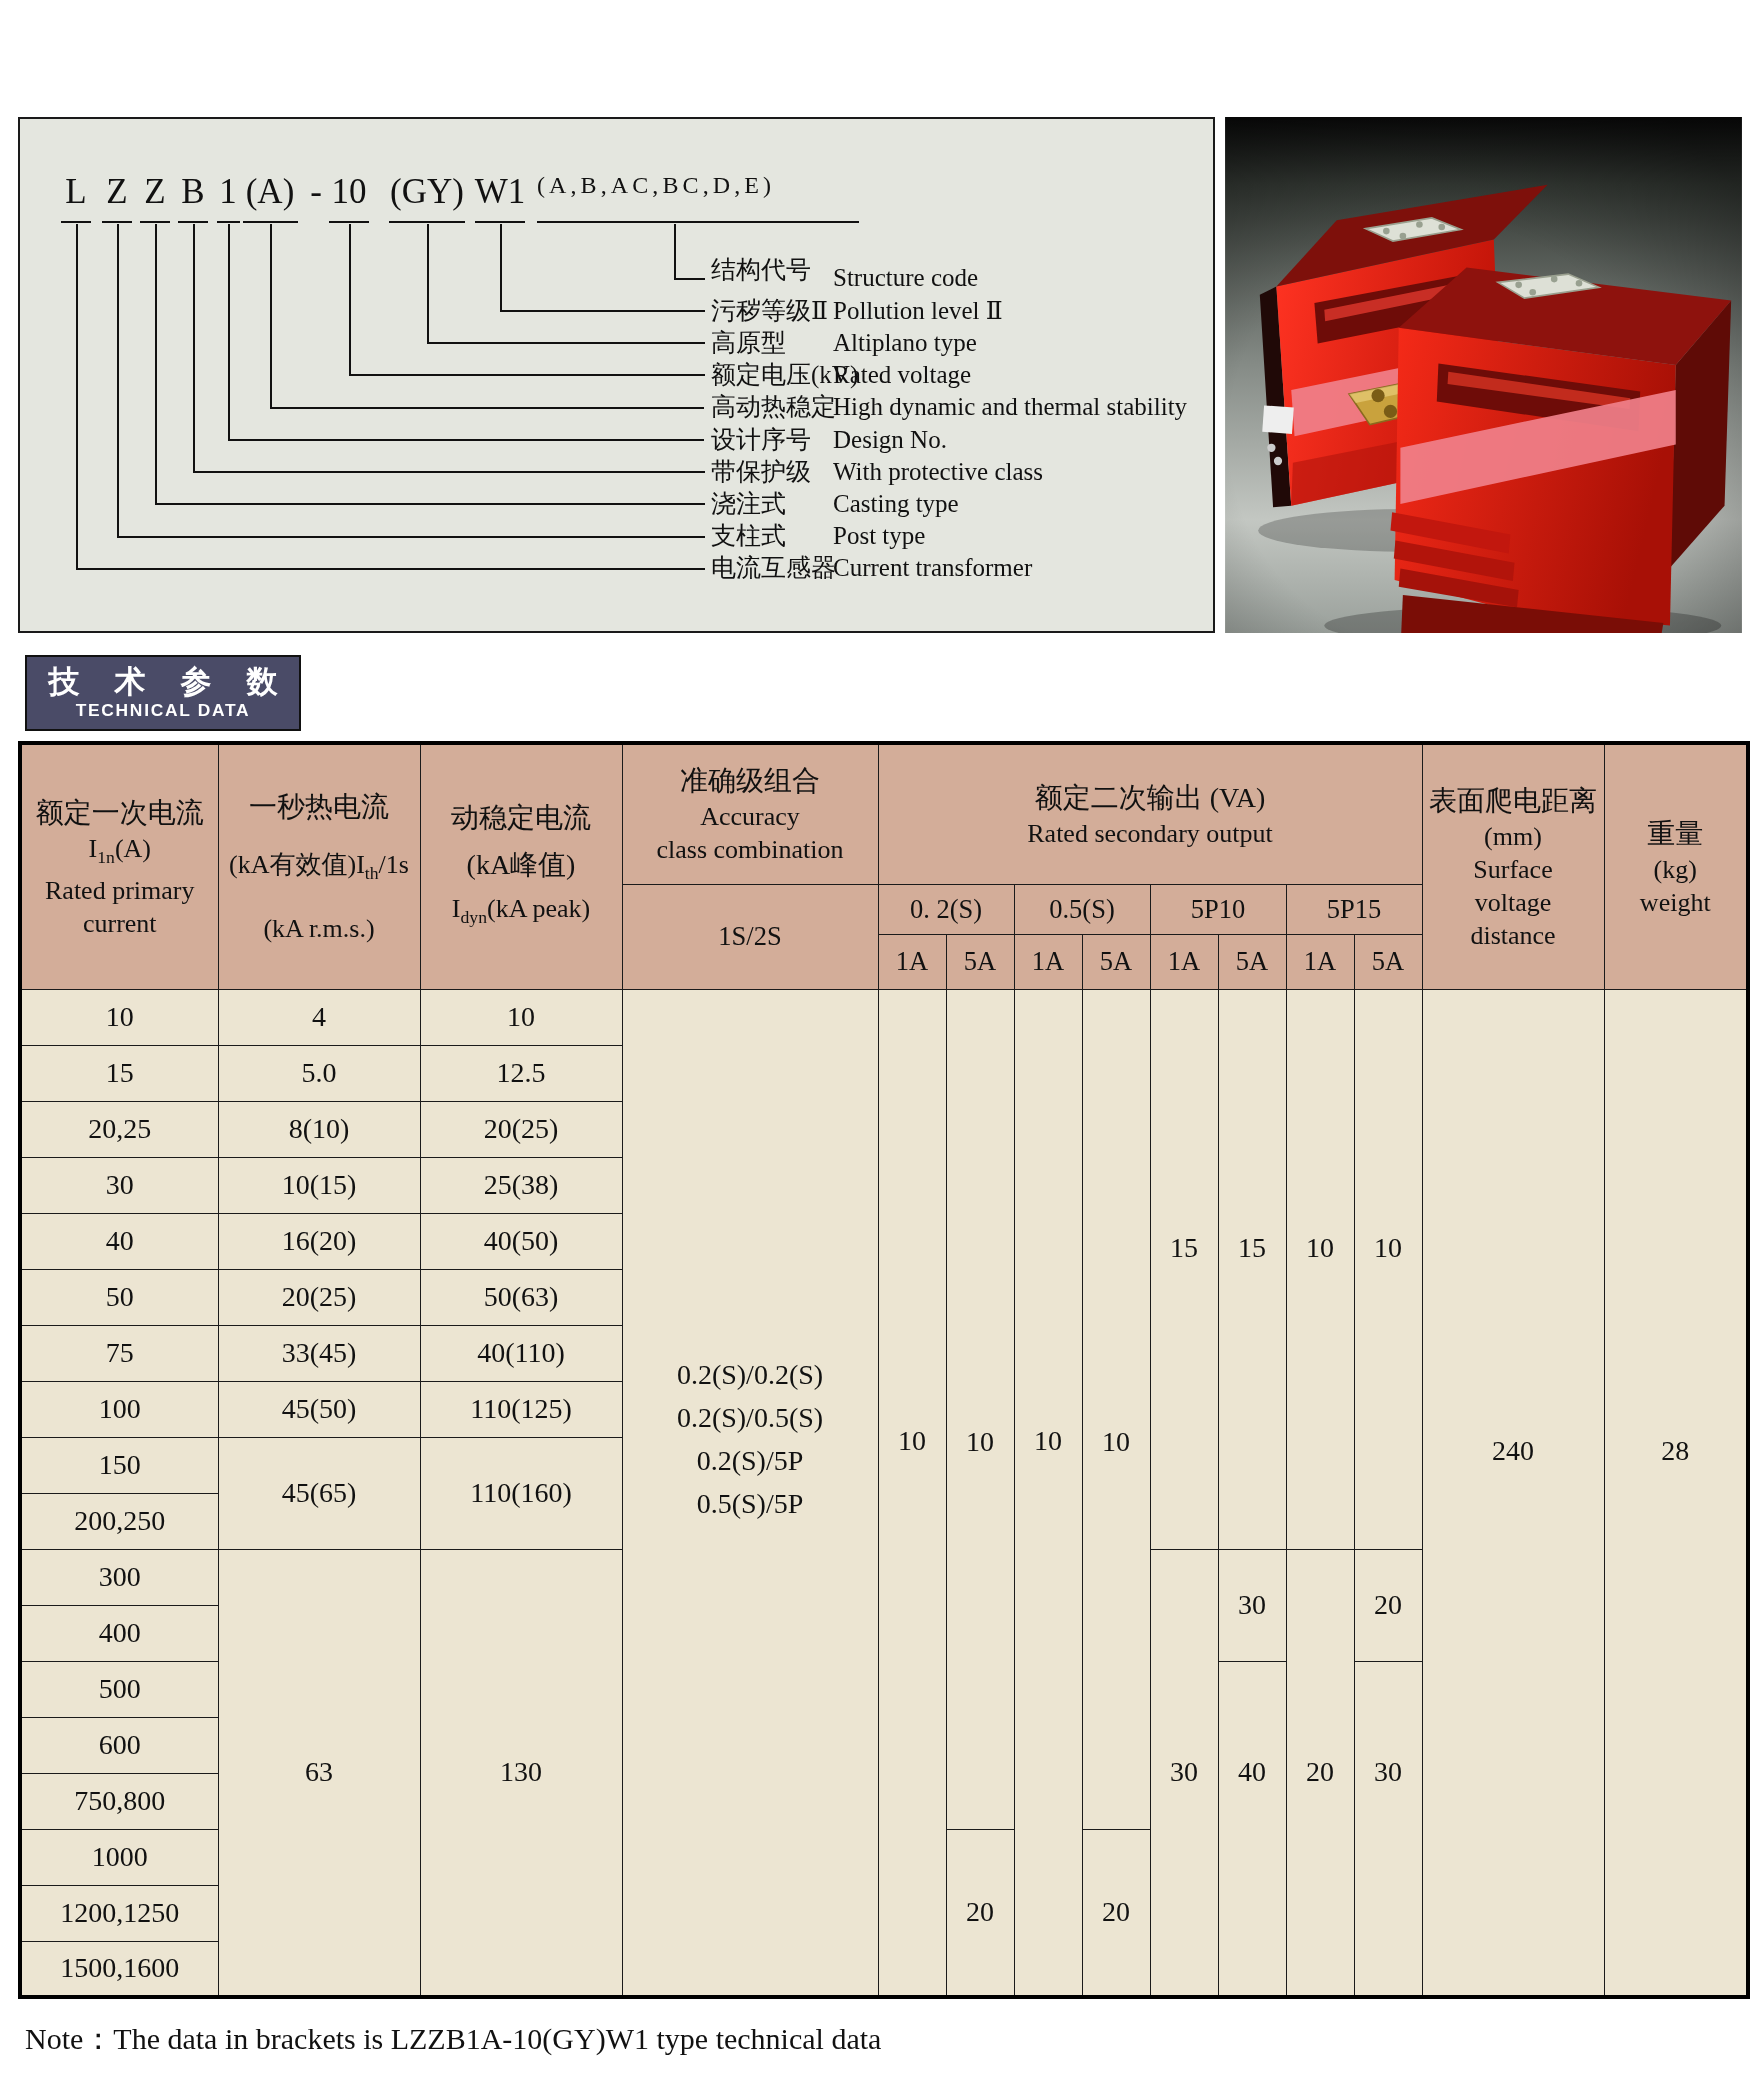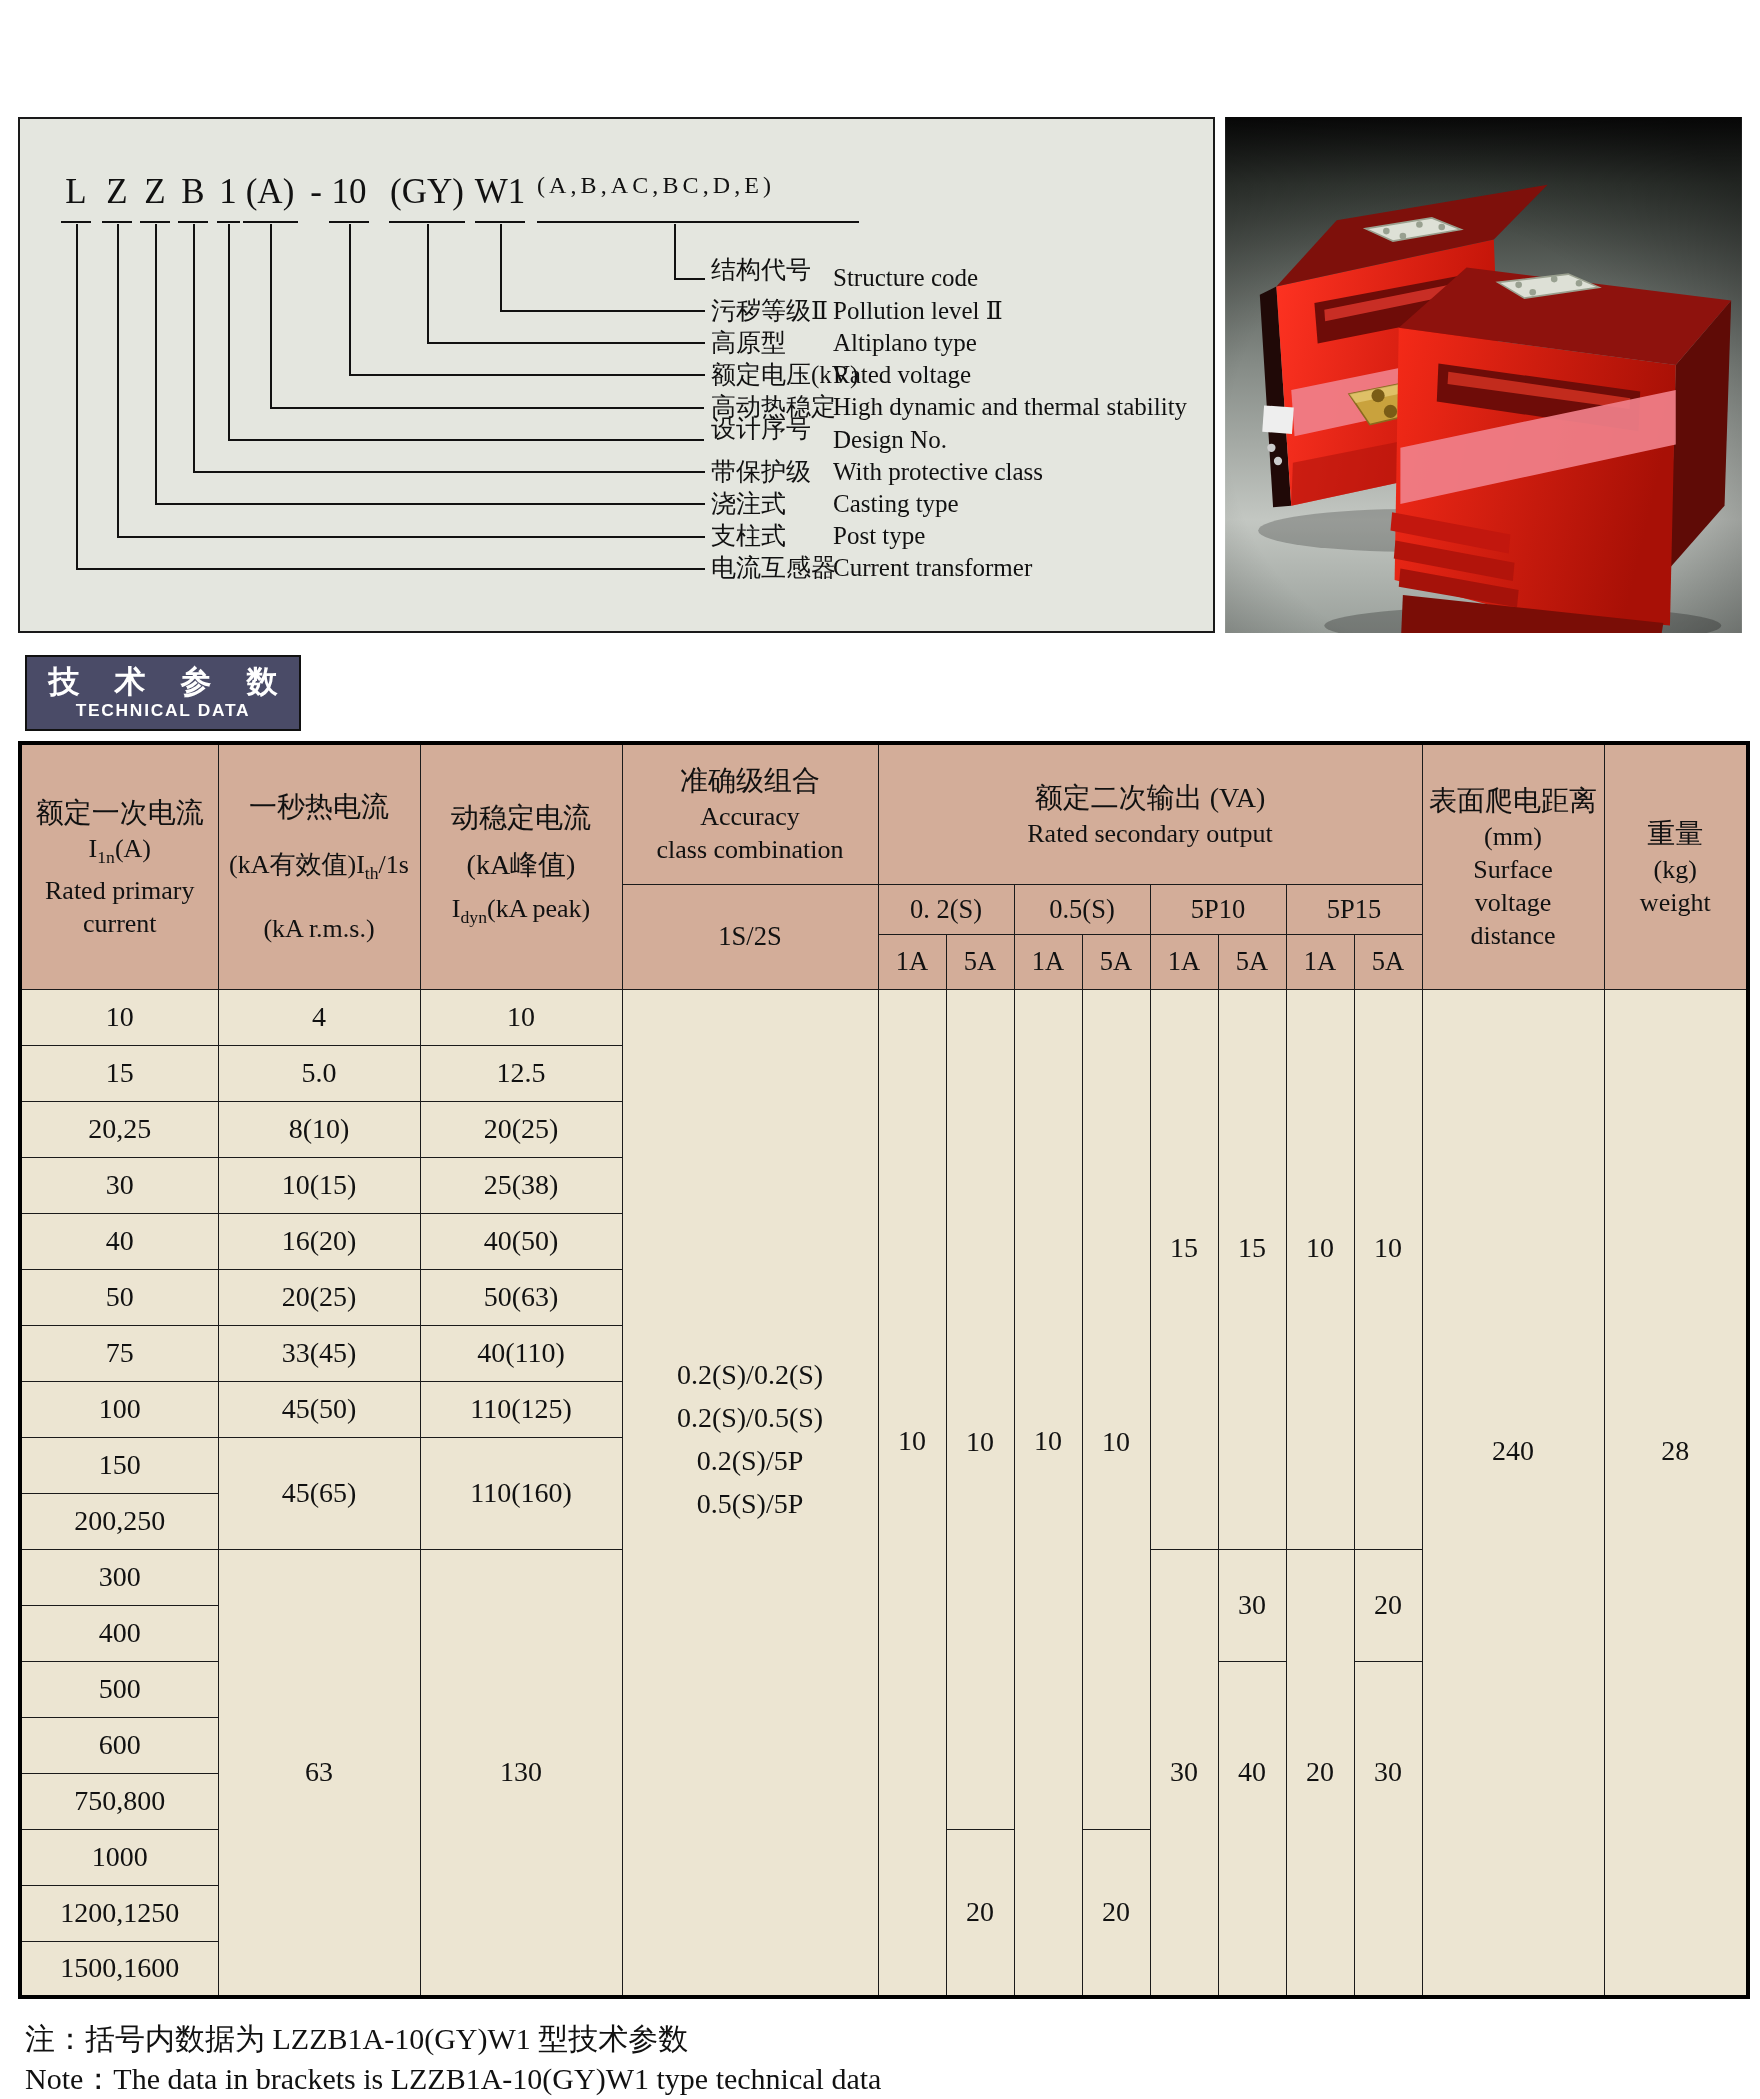--- a/index.html
+++ b/index.html
@@ -91,21 +91,21 @@
     <div class="lblzh" style="top:133px">结构代号</div>
     <div class="lblen" style="top:141px">Structure code</div>
     <div class="lblzh" style="top:174px">污秽等级Ⅱ</div>
     <div class="lblen" style="top:174px">Pollution level Ⅱ</div>
     <div class="lblzh" style="top:206px">高原型</div>
     <div class="lblen" style="top:206px">Altiplano type</div>
     <div class="lblzh" style="top:238px">额定电压(kV)</div>
     <div class="lblen" style="top:238px">Rated voltage</div>
     <div class="lblzh" style="top:270px">高动热稳定</div>
     <div class="lblen" style="top:270px">High dynamic and thermal stability</div>
-    <div class="lblzh" style="top:292px">设计序号</div>
+    <div class="lblzh" style="top:303px">设计序号</div>
     <div class="lblen" style="top:303px">Design No.</div>
     <div class="lblzh" style="top:335px">带保护级</div>
     <div class="lblen" style="top:335px">With protective class</div>
     <div class="lblzh" style="top:367px">浇注式</div>
     <div class="lblen" style="top:367px">Casting type</div>
     <div class="lblzh" style="top:399px">支柱式</div>
     <div class="lblen" style="top:399px">Post type</div>
     <div class="lblzh" style="top:431px">电流互感器</div>
     <div class="lblen" style="top:431px">Current transformer</div>
   </div>
@@ -361,18 +361,17 @@
       <tr>
         <td>1200,1250</td>
       </tr>
       <tr>
         <td>1500,1600</td>
       </tr>
     </tbody>
   </table>
 
   <div class="note">
-    <div>注：括号内数据为 LZZB1A-10(GY)W1 型技术参数</div>
     <div>Note：The data in brackets is LZZB1A-10(GY)W1 type technical data</div>
   </div>
 
 </div>
 
 
 </body></html>

